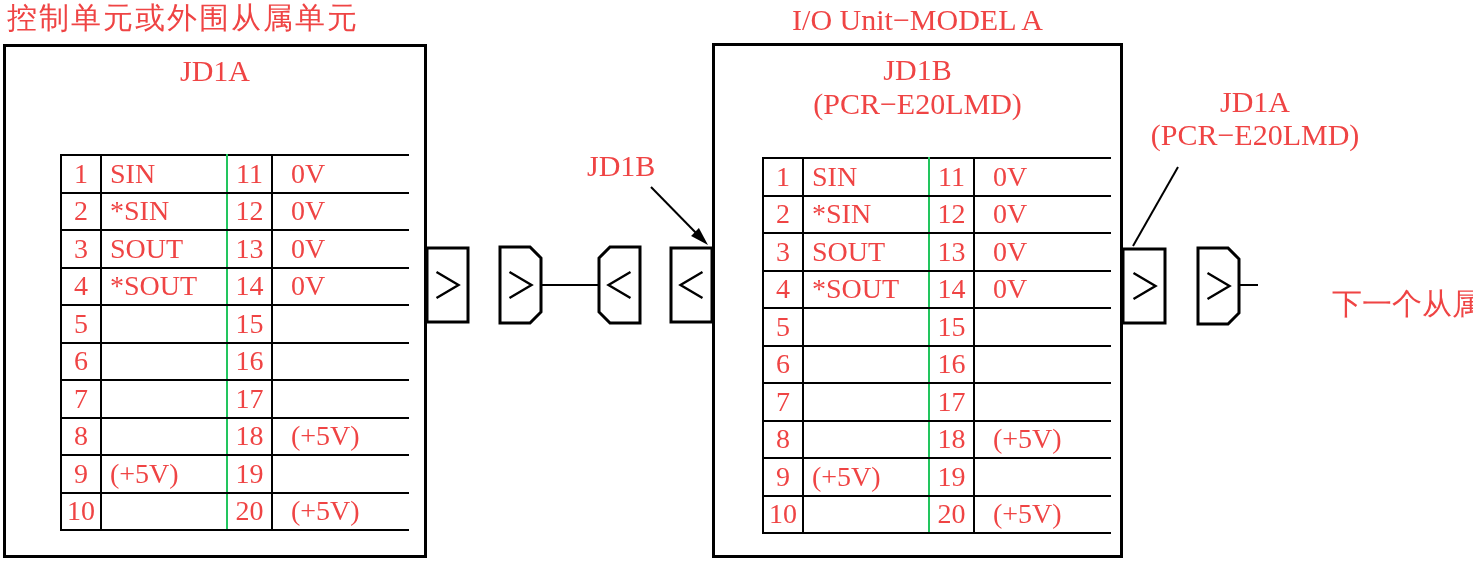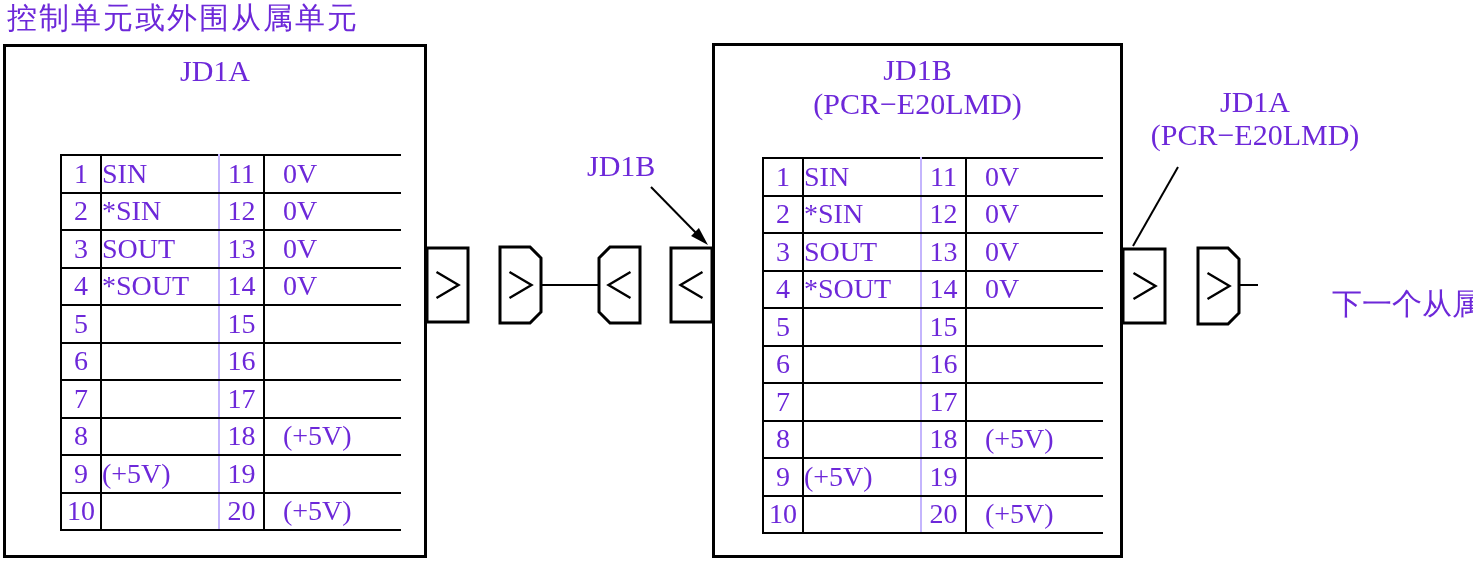--- a/index.html
+++ b/index.html
@@ -1,52 +1,53 @@
 <!DOCTYPE html>
 <html><head>
 <meta charset="utf-8">
 <style>
   html,body{margin:0;padding:0;background:#fff;}
   .canvas{
     position:relative;width:1473px;height:568px;background:#fff;overflow:hidden;
-    font-family:"Liberation Serif","DejaVu Serif",serif;color:#6d28d9;
+    font-family:"Liberation Serif","DejaVu Serif",serif;color:#ef4444;
   }
   .abs{position:absolute;}
   .unit-title{font-size:30px;white-space:nowrap;}
   .cjk{letter-spacing:2px;}
   .box{
     position:absolute;border:3px solid #000;background:#fff;box-sizing:border-box;
   }
   .box-header{text-align:center;margin-top:7px;line-height:34px;font-size:30px;white-space:nowrap;}
   table.pinout{
     position:absolute;border-collapse:collapse;table-layout:fixed;
     font-size:28px;background:#fff;
   }
   table.pinout td{
     height:35.5px;padding:0;border-bottom:2px solid #000;
     white-space:nowrap;overflow:visible;vertical-align:middle;
   }
   table.pinout tr:first-child td{border-top:2px solid #000;}
   table.pinout td.c1{width:38px;border-left:2px solid #000;border-right:2px solid #000;text-align:center;}
-  table.pinout td.c2{width:116px;border-right:2px solid #c4b5fd;}
+  table.pinout td.c2{width:116px;border-right:2px solid #22c55e;padding-left:8px;}
   table.pinout td.c3{width:43px;border-right:2px solid #000;text-align:center;border-radius:16px;}
   table.pinout td.c4{width:118px;padding-left:18px;}
   .mid-label{font-size:30px;white-space:nowrap;}
   .right-annot{text-align:center;font-size:30px;line-height:33px;white-space:nowrap;}
   svg.overlay{position:absolute;left:0;top:0;pointer-events:none;}
   .shape{fill:#fff;stroke:#000;stroke-width:3;}
   .thin{fill:none;stroke:#000;stroke-width:2;}
   .chev{fill:none;stroke:#000;stroke-width:2.4;}
 </style>
 </head>
 <body>
 
 <div class="canvas">
 
   <div class="abs unit-title cjk" style="left:7px;top:-2px;">控制单元或外围从属单元</div>
+  <div class="abs unit-title" style="left:712px;top:3px;width:411px;text-align:center;">I/O Unit−MODEL A</div>
 
   <div class="box" style="left:3px;top:44px;width:424px;height:514px;">
     <div class="box-header">
       <div>JD1A</div>
     </div>
     <table class="pinout" style="left:54px;top:107px;">
       <tbody>
           <tr>
             <td class="c1">1</td>
             <td class="c2">SIN</td>

